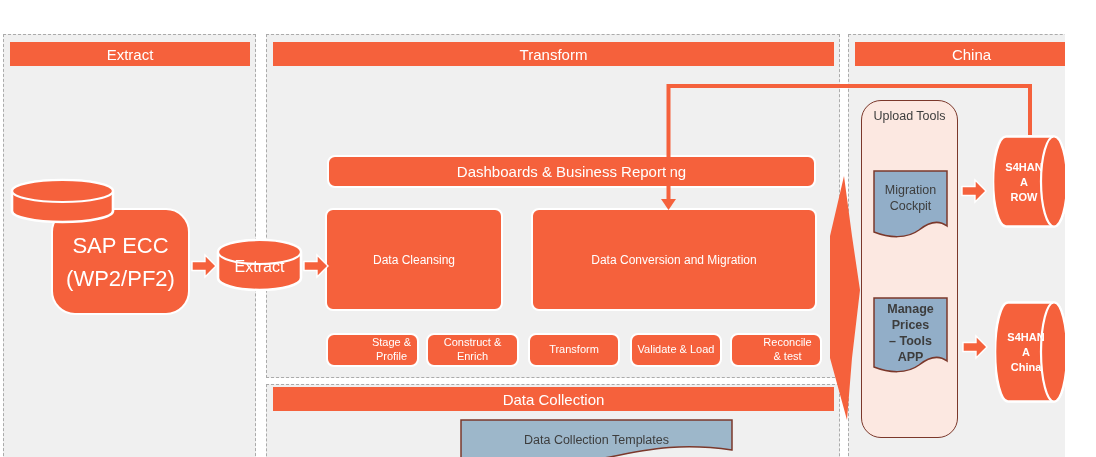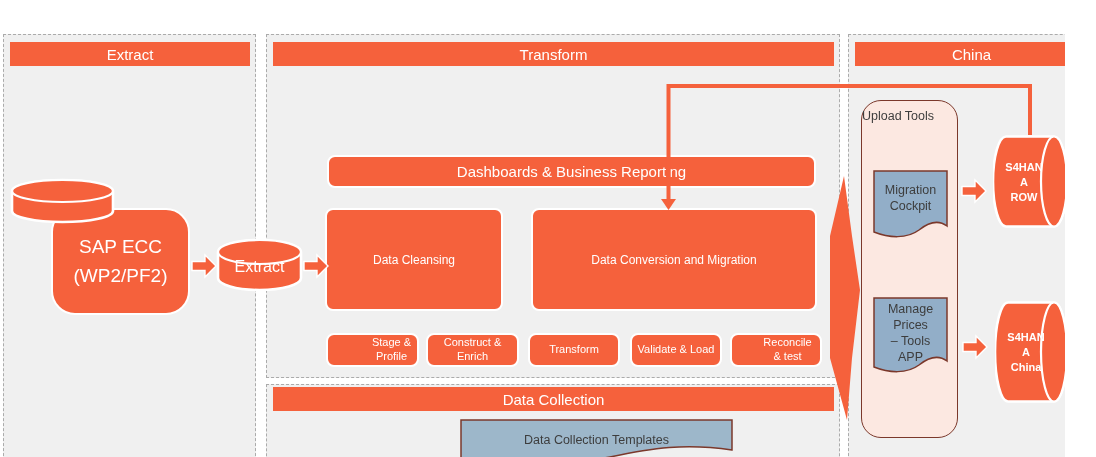--- a/index.html
+++ b/index.html
@@ -29,21 +29,21 @@
   #hdr-transform{left:273px;top:14px;width:561px;height:24px;}
   #hdr-load{left:855px;top:14px;width:233px;height:24px;}
   #hdr-dc{left:273px;top:359px;width:561px;height:24px;text-align:center;}
   #bar-dash{left:327px;top:127px;width:489px;height:33px;border-radius:8px;
             border:2px solid #fff;z-index:3;}
 
   .bigbox{position:absolute;background:var(--orange);color:#fff;border:2px solid #fff;
           border-radius:8px;display:flex;align-items:center;justify-content:center;
           text-align:center;font-size:12px;z-index:3;}
   #box-sap{left:51px;top:180px;width:139px;height:107px;border-radius:24px;
-           font-size:19px;line-height:1.5;padding:0 12px;z-index:4;}
+           font-size:22px;line-height:1.5;padding:0 12px;z-index:4;}
   #box-cleansing{left:325px;top:180px;width:178px;height:103px;}
   #box-conversion{left:531px;top:180px;width:286px;height:103px;}
 
   .step{position:absolute;top:305px;height:34px;background:var(--orange);color:#fff;
         border:2px solid #fff;border-radius:8px;display:flex;align-items:center;
         justify-content:center;text-align:center;font-size:11px;line-height:1.25;
         padding:0 4px;z-index:3;}
   #step1{left:326px;width:93px;padding-left:42px;}
   #step2{left:426px;width:93px;}
   #step3{left:528px;width:92px;}
@@ -57,32 +57,32 @@
   #cyl-china{left:995px;top:273px;width:72px;height:102px;}
   .cyl .cyl-label{position:absolute;width:100%;color:#fff;text-align:center;}
   #cyl-staging .cyl-label{top:20px;font-size:16px;}
   .hcyl-label{position:absolute;left:0;width:62px;top:50%;transform:translateY(-50%);
               color:#fff;font-size:11px;font-weight:bold;line-height:15px;text-align:center;}
   .hcyl-label span{display:block;}
 
   #uploadtools{position:absolute;left:861px;top:72px;width:97px;height:338px;
                background:var(--pink);border:1.4px solid var(--maroon);
                border-radius:20px;z-index:4;}
-  #uploadtools-title{position:absolute;left:0;top:8px;width:100%;text-align:left;
+  #uploadtools-title{position:absolute;left:0;top:8px;width:100%;text-align:center;
                color:var(--ink);font-size:12.5px;}
 
   .doc{position:absolute;z-index:6;}
   #doc-migration{left:873px;top:142px;width:75px;height:71px;}
   #doc-manage{left:873px;top:269px;width:75px;height:79px;}
   #doc-templates{left:460px;top:391px;width:273px;height:47px;}
   .doc .doc-label{position:absolute;left:0;width:100%;text-align:center;
                   color:var(--ink);font-size:12.5px;line-height:16px;}
   #doc-migration .doc-label{top:12px;padding:0 4px;}
   #doc-manage .doc-label{top:4px;}
-  #doc-manage .doc-label span{display:block;}
+  #doc-manage .doc-label span{display:block;font-weight:bold;}
   #doc-templates .doc-label{top:13px;}
 
   #overlay{position:absolute;left:0;top:0;width:1096px;height:457px;z-index:7;
            pointer-events:none;}
 </style>
 </head>
 <body>
 
 <div id="page">
 

